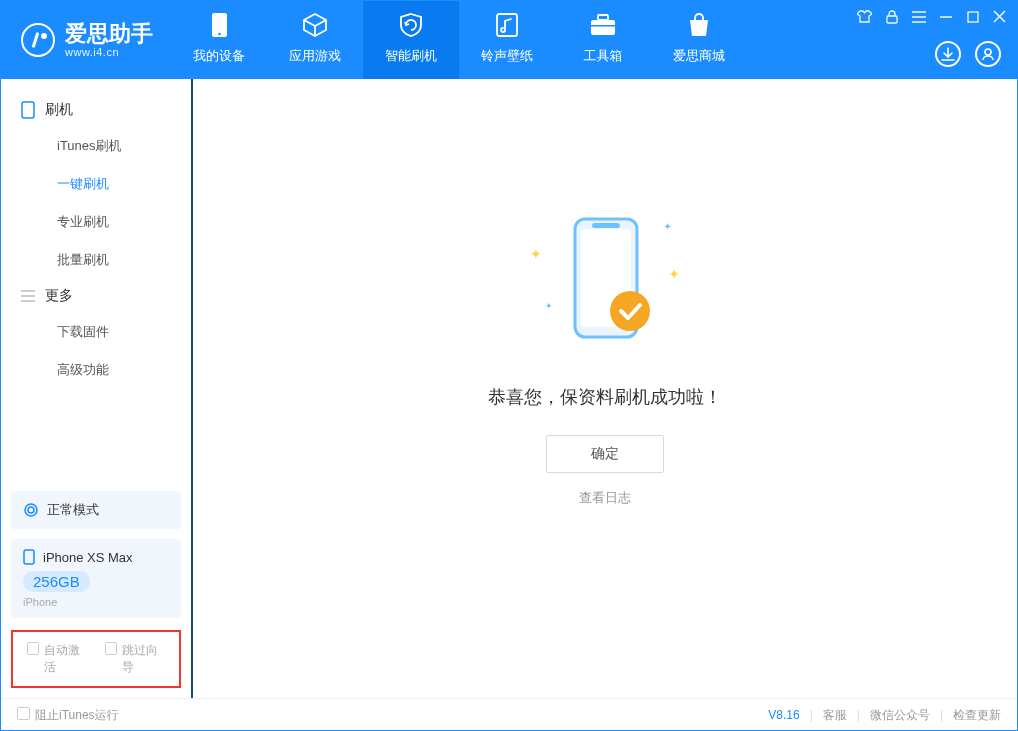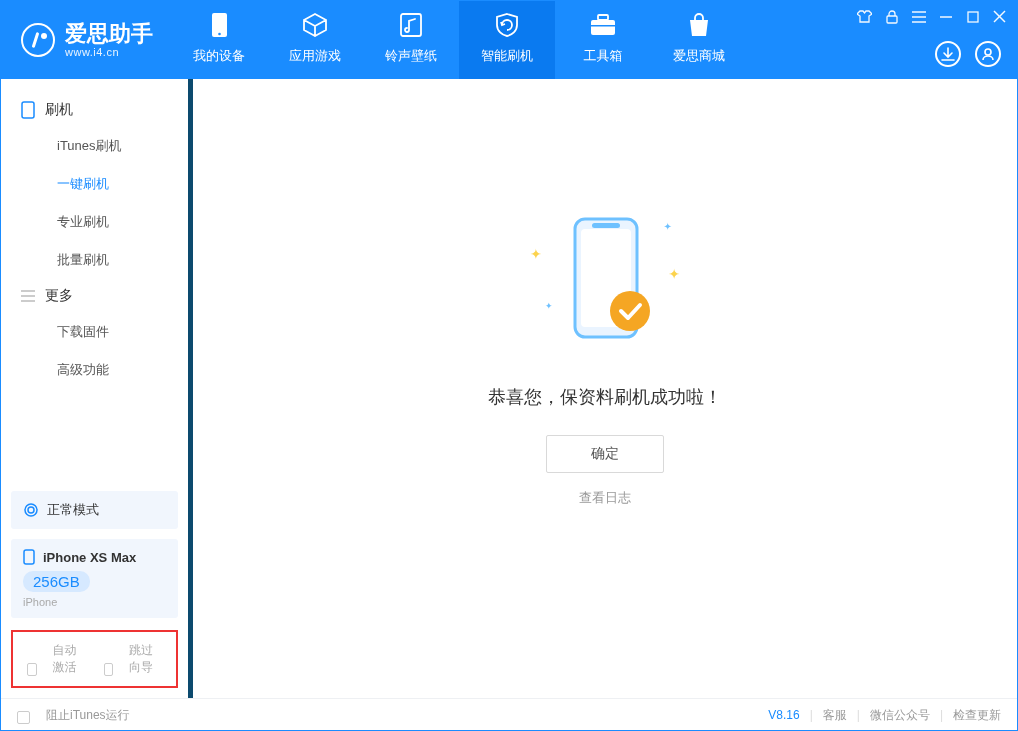--- a/index.html
+++ b/index.html
@@ -13,32 +13,32 @@
 .logo-sub { font-size: 11px; opacity: .9; letter-spacing: .5px; }
 .tabs { display: flex; height: 100%; }
 .tab { width: 96px; display: flex; flex-direction: column; align-items: center; justify-content: center; font-size: 13px; cursor: pointer; }
 .tab.active { background: #0a7af0; }
 .tab svg, .tab .ic { height: 26px; margin-bottom: 6px; display: flex; align-items: center; justify-content: center; }
 .titlebar-controls { position: absolute; right: 10px; top: 8px; display: flex; align-items: center; gap: 12px; }
 .titlebar-controls .tc { width: 15px; height: 15px; display: flex; align-items: center; justify-content: center; cursor: pointer; opacity: .95; }
 .user-row { position: absolute; right: 16px; bottom: 12px; display: flex; gap: 14px; }
 .user-row .uc { width: 26px; height: 26px; border: 2px solid #fff; border-radius: 50%; display: flex; align-items: center; justify-content: center; cursor: pointer; }
 .body { display: flex; height: 619px; }
-.sidebar { width: 192px; border-right: 5px solid #0c4a6e; padding-top: 14px; display: flex; flex-direction: column; }
+.sidebar { width: 192px; border-right: 2px solid #0c4a6e; padding-top: 14px; display: flex; flex-direction: column; }
 .side-section { padding: 8px 20px; font-size: 14px; color: #333; display: flex; align-items: center; gap: 10px; }
 .side-item { padding: 10px 20px 10px 56px; font-size: 13px; color: #555; cursor: pointer; }
 .side-item.active { color: #1a8cff; }
 .device-box { margin: auto 10px 12px 10px; border-radius: 4px; }
 .device-mode { background: #f1f6fd; padding: 10px 12px; font-size: 13px; color: #333; display: flex; align-items: center; gap: 8px; border-radius: 3px; margin-bottom: 10px; }
 .device-info { background: #f1f6fd; padding: 10px 12px; border-radius: 3px; }
-.device-name { font-size: 13px; font-weight: bold; color: #333; display: flex; align-items: center; gap: 8px; margin-bottom: 6px; }
+.device-name { font-size: 13px; font-weight: normal; color: #333; display: flex; align-items: center; gap: 8px; margin-bottom: 6px; }
 .device-cap { display: inline-block; background: #d6e9ff; color: #1a8cff; border-radius: 10px; font-size: 15px; padding: 2px 10px; }
 .device-type { font-size: 11px; color: #aaa; margin-top: 4px; }
 .checks { padding: 10px 14px; border: 2px solid #e33; margin: 0 10px 10px 10px; display: flex; gap: 18px; font-size: 12px; color: #aaa; }
-.chk { display: flex; align-items: flex-end; gap: 16px; }
+.chk { display: flex; align-items: flex-start; gap: 5px; }
 .chk-box { width: 13px; height: 13px; border: 1px solid #ccc; border-radius: 2px; }
 .main { flex: 1; display: flex; flex-direction: column; align-items: center; justify-content: center; padding-bottom: 60px; }
 .phone-ill { position: relative; width: 150px; height: 150px; margin-bottom: 24px; }
 .sparkle { position: absolute; color: #fcd34d; font-size: 14px; }
 .success-msg { font-size: 18px; color: #333; margin-bottom: 26px; }
 .ok-btn { border: 1px solid #d9d9d9; background: #fff; padding: 9px 44px; font-size: 14px; color: #555; cursor: pointer; border-radius: 2px; margin-bottom: 16px; }
 .view-log { font-size: 13px; color: #999; cursor: pointer; }
 .footer { height: 33px; border-top: 1px solid #eef0f3; display: flex; align-items: center; padding: 0 16px; font-size: 12px; color: #999; }
 .footer .chk { color: #999; }
 .footer-right { margin-left: auto; display: flex; align-items: center; gap: 10px; }
@@ -68,38 +68,38 @@
       <span>我的设备</span>
     </div>
     <div class="tab">
       <div class="ic">
           <svg width="26" height="26" viewBox="0 0 26 26">
             <path d="M13 2 L24 8 L13 14 L2 8 Z M2 8 V18 L13 24 V14 Z M24 8 V18 L13 24 V14 Z" fill="none" stroke="#fff" stroke-width="1.8" stroke-linejoin="round"></path>
           </svg>
         </div>
       <span>应用游戏</span>
     </div>
-    <div class="tab">
-      <div class="ic">
-          <svg width="24" height="26" viewBox="0 0 24 26">
-            <rect x="2" y="2" width="20" height="22" rx="2" fill="none" stroke="#fff" stroke-width="1.8"></rect>
-            <path d="M10 18 V9 L16 7 M10 18 a2 2 0 1 1 -2 -2" fill="none" stroke="#fff" stroke-width="1.8" stroke-linecap="round"></path>
-          </svg>
-        </div>
-      <span>铃声壁纸</span>
-    </div>
     <div class="tab active">
       <div class="ic">
           <svg width="26" height="26" viewBox="0 0 26 26">
             <path d="M13 2 L23 5 V13 C23 19 18 23 13 24 C8 23 3 19 3 13 V5 Z" fill="none" stroke="#fff" stroke-width="1.8"></path>
             <path d="M8 13 A5 5 0 1 1 13 18" fill="none" stroke="#fff" stroke-width="1.8"></path>
             <path d="M7 10 L8 13 L11 12" fill="none" stroke="#fff" stroke-width="1.8"></path>
           </svg>
         </div>
       <span>智能刷机</span>
+    </div>
+    <div class="tab">
+      <div class="ic">
+          <svg width="24" height="26" viewBox="0 0 24 26">
+            <rect x="2" y="2" width="20" height="22" rx="2" fill="none" stroke="#fff" stroke-width="1.8"></rect>
+            <path d="M10 18 V9 L16 7 M10 18 a2 2 0 1 1 -2 -2" fill="none" stroke="#fff" stroke-width="1.8" stroke-linecap="round"></path>
+          </svg>
+        </div>
+      <span>铃声壁纸</span>
     </div>
     <div class="tab">
       <div class="ic">
           <svg width="28" height="24" viewBox="0 0 28 24">
             <rect x="2" y="7" width="24" height="15" rx="2" fill="#fff"></rect>
             <rect x="9" y="2" width="10" height="5" rx="1" fill="none" stroke="#fff" stroke-width="1.8"></rect>
             <rect x="2" y="12" width="24" height="1.5" fill="#1a8cff"></rect>
           </svg>
         </div>
       <span>工具箱</span>

